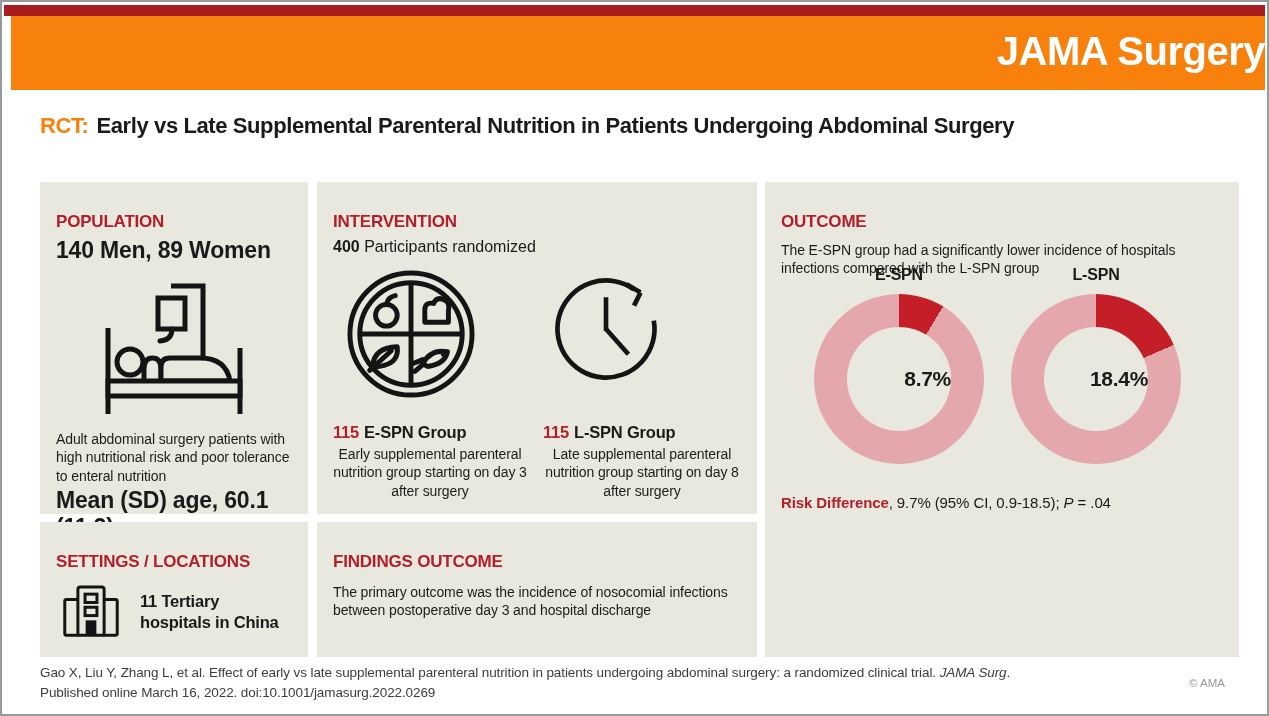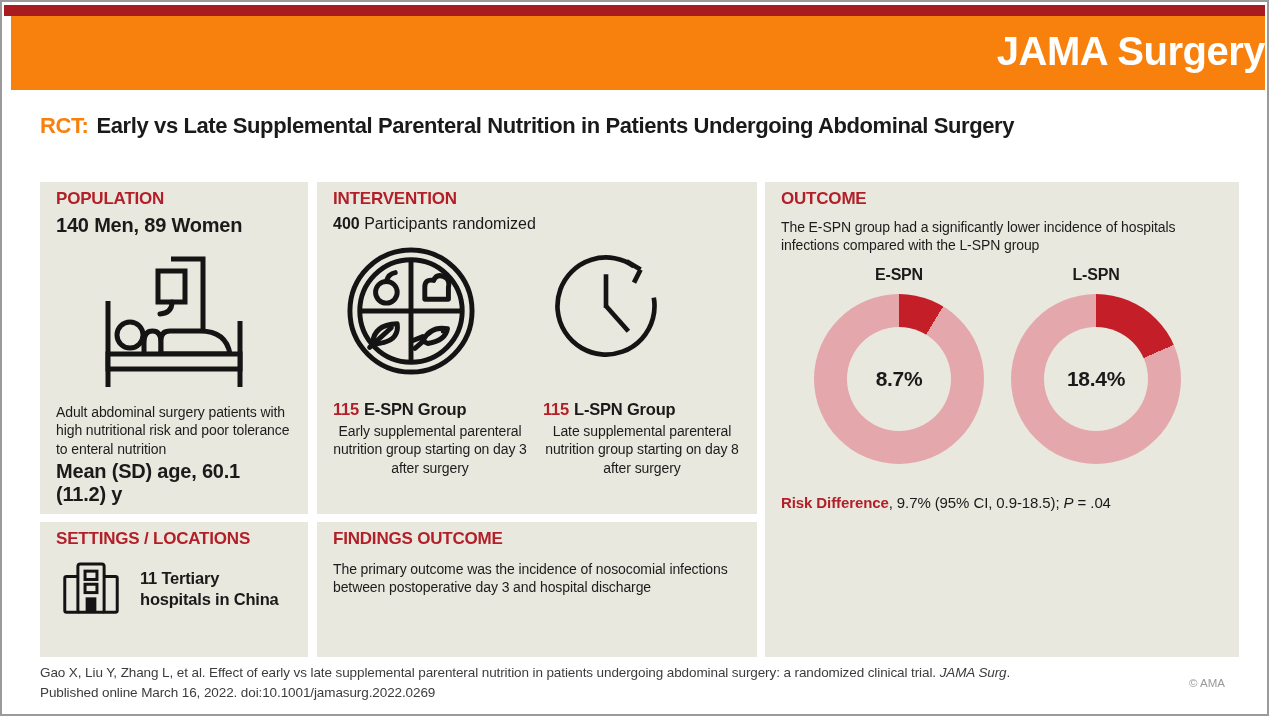--- a/index.html
+++ b/index.html
@@ -16,29 +16,29 @@
   .banner { position:absolute; top:14px; left:9px; right:2px; height:74px; background:#f7810c;text-align:right; }
   .banner-title {
     padding:13px 0 0 30px; font-size:40px; font-weight:bold; color:#fff; letter-spacing:-0.5px;
   }
 
   
   .doc-title { position:absolute; left:38px; top:111px; font-size:22px; font-weight:bold; letter-spacing:-0.4px; white-space:nowrap; }
   .doc-title .tag { color:#f7810c; margin-right:8px; }
 
   
-  .panel { position:absolute; background:#e9e8de; padding:7px 16px; }
+  .panel { position:absolute; background:#e9e8de; padding:30px 16px; }
   .panel-population  { left:38px;  top:180px; width:268px; height:332px; }
   .panel-settings    { left:38px;  top:520px; width:268px; height:135px; }
   .panel-intervention{ left:315px; top:180px; width:440px; height:332px; }
   .panel-outcome     { left:315px; top:520px; width:440px; height:135px; }
   .panel-findings    { left:763px; top:180px; width:474px; height:475px; }
 
   .panel-heading { color:#b21f28; font-size:17px; font-weight:bold; letter-spacing:-0.2px; }
-  .bold-line { font-size:20px; font-weight:bold; letter-spacing:-0.2px; margin-top:5px; }
+  .bold-line { font-size:23px; font-weight:bold; letter-spacing:-0.2px; margin-top:5px; }
   .body-text { font-size:14px; line-height:1.32; color:#1c1c1c; letter-spacing:-0.1px; }
 
   
   .bed-icon-wrap { width:150px; margin:13px auto 0 auto; }
   .pop-desc { margin-top:13px; }
   .pop-age { margin-top:2px; }
 
   
   .settings-row { display:flex; margin-top:12px; }
   .hospital-icon-wrap { width:62px; flex:0 0 62px; margin-left:4px; }
@@ -62,21 +62,21 @@
 
   
   .findings-summary { margin-top:9px; width:416px; }
   .donut-group { position:absolute; width:170px; text-align:center; }
   .donut-group.g0 { left:49px;  top:84px; }
   .donut-group.g1 { left:246px; top:84px; }
   .donut-label { font-size:16px; font-weight:bold; letter-spacing:-0.2px; }
   .donut { width:170px; height:170px; border-radius:50%; position:relative; margin-top:10px;
            background:#e3a7ac; }
   .donut-hole { position:absolute; inset:33px; border-radius:50%; background:#e9e8de;
-                display:flex; align-items:center; justify-content:center; }
+                display:flex; align-items:center; justify-content:flex-end; }
   .donut-value { font-size:21px; font-weight:bold; letter-spacing:-0.3px; }
   .risk-line { position:absolute; left:16px; top:312px; font-size:15px; letter-spacing:-0.1px; }
   .risk-line .risk-label { color:#b21f28; font-weight:bold; }
   .risk-line .p-italic { font-style:italic; }
 
   
   .footer { position:absolute; left:38px; top:661px; width:1120px; font-size:13.5px; line-height:1.5; color:#3c3c3c; letter-spacing:-0.1px; }
   .footer .journal { font-style:italic; }
   .copyright { position:absolute; right:42px; top:675px; font-size:11.5px; color:#9a9a9a; }
 

